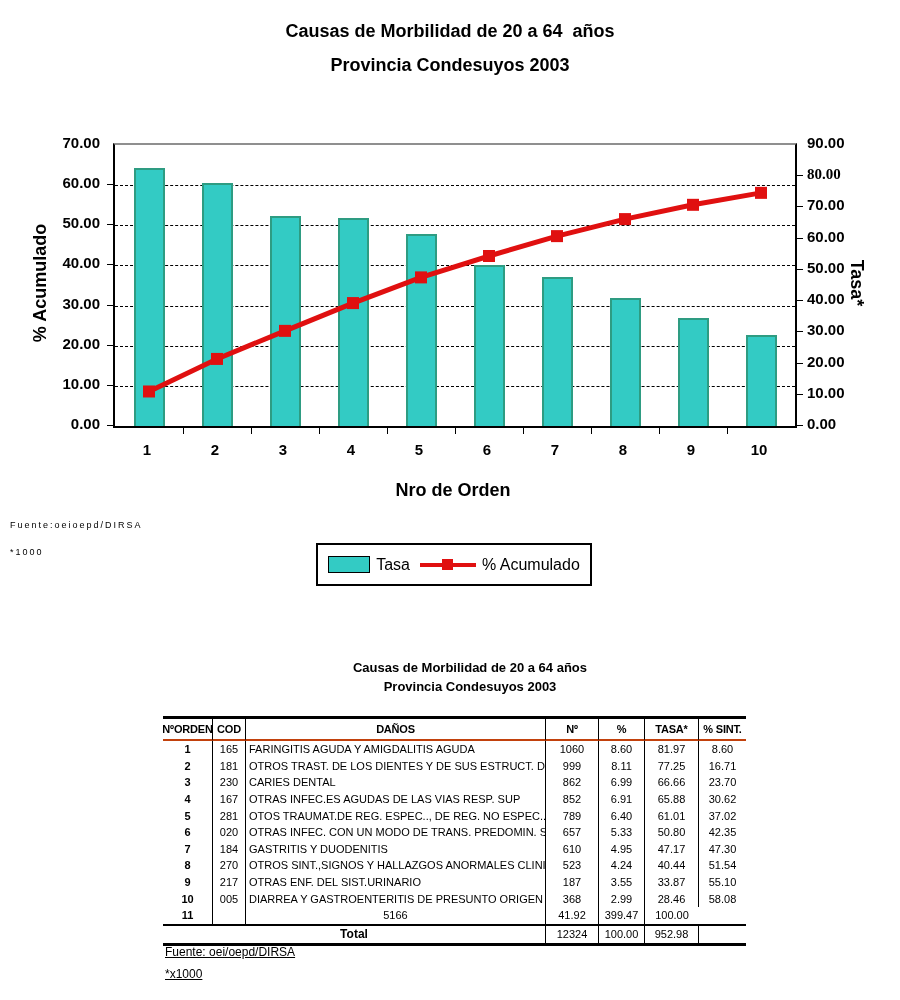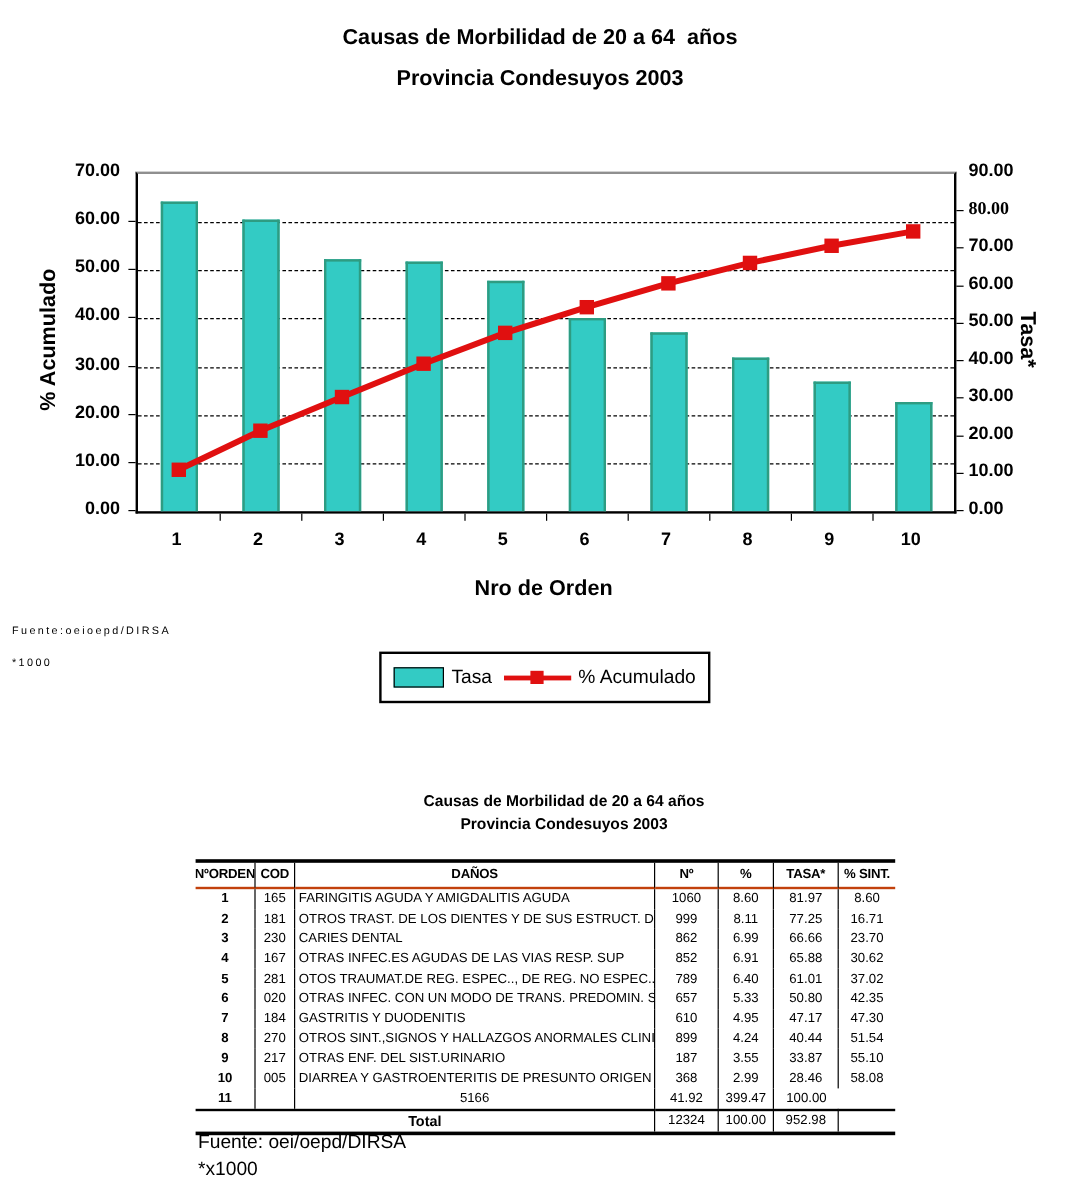--- a/index.html
+++ b/index.html
@@ -66,21 +66,21 @@
   .cell.sep { border-right:1px solid #000; }
   .th { height:20px; font-weight:bold; border-bottom:2px solid #c2410c; letter-spacing:-0.2px; }
   .td { height:16.6px; }
   .td.orden { font-weight:bold; }
   .td.danos { justify-content:flex-start; padding-left:3px; }
   .tt { height:17px; border-top:2px solid #000; }
   .tt.total-label { grid-column:1 / 4; font-weight:bold; font-size:12px; }
 
   
   .table-source { position:absolute; left:165px; top:946px; }
-  .table-source div { font-size:16px; line-height:13px; }
+  .table-source div { font-size:12px; line-height:13px;text-decoration:underline; }
   .table-source div + div { margin-top:9px; }
 </style>
 </head>
 <body>
 
 <div class="page">
 
   <div class="chart-title">
     <div>Causas de Morbilidad de 20 a 64  años</div>
     <div>Provincia Condesuyos 2003</div>
@@ -278,21 +278,21 @@
       <div class="cell td sep orden">7</div>
       <div class="cell td sep">184</div>
       <div class="cell td sep danos">GASTRITIS Y DUODENITIS</div>
       <div class="cell td sep">610</div>
       <div class="cell td sep">4.95</div>
       <div class="cell td sep">47.17</div>
       <div class="cell td">47.30</div>
       <div class="cell td sep orden">8</div>
       <div class="cell td sep">270</div>
       <div class="cell td sep danos">OTROS SINT.,SIGNOS Y HALLAZGOS ANORMALES CLINICOS</div>
-      <div class="cell td sep">899</div>
+      <div class="cell td sep">523</div>
       <div class="cell td sep">4.24</div>
       <div class="cell td sep">40.44</div>
       <div class="cell td">51.54</div>
       <div class="cell td sep orden">9</div>
       <div class="cell td sep">217</div>
       <div class="cell td sep danos">OTRAS ENF. DEL SIST.URINARIO</div>
       <div class="cell td sep">187</div>
       <div class="cell td sep">3.55</div>
       <div class="cell td sep">33.87</div>
       <div class="cell td">55.10</div>

